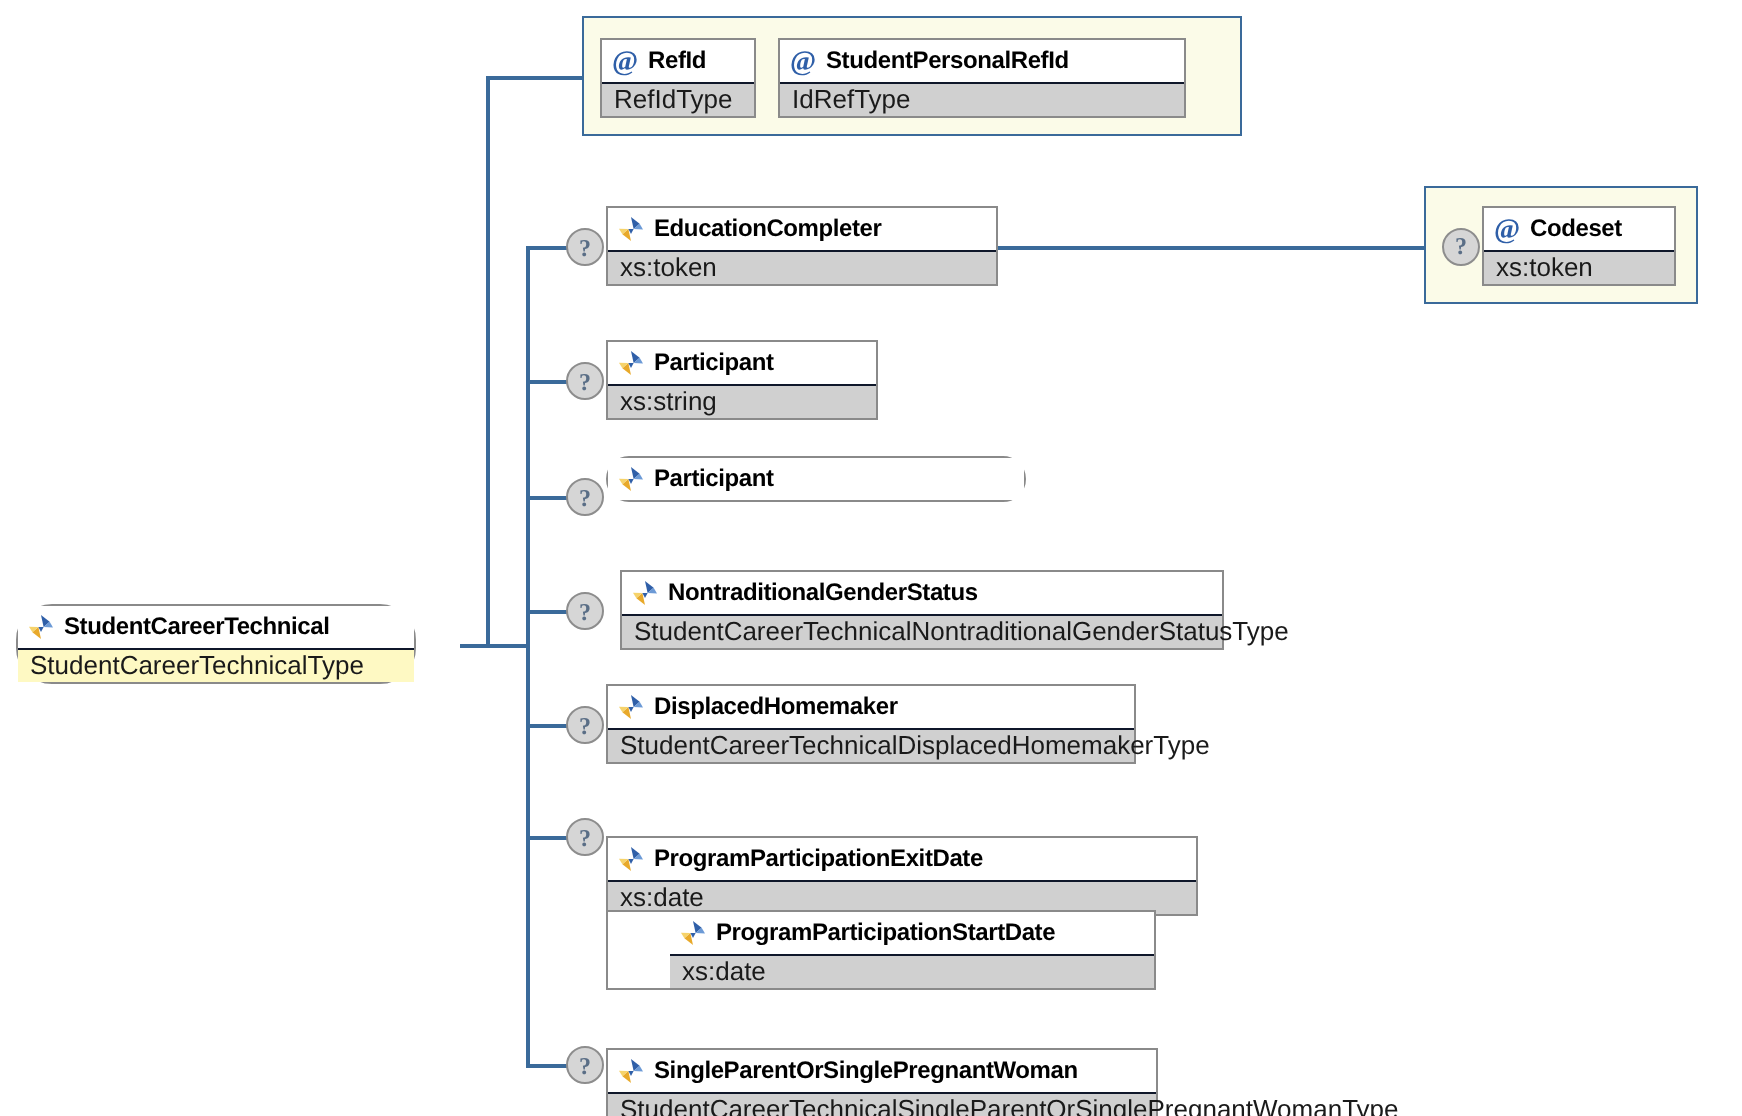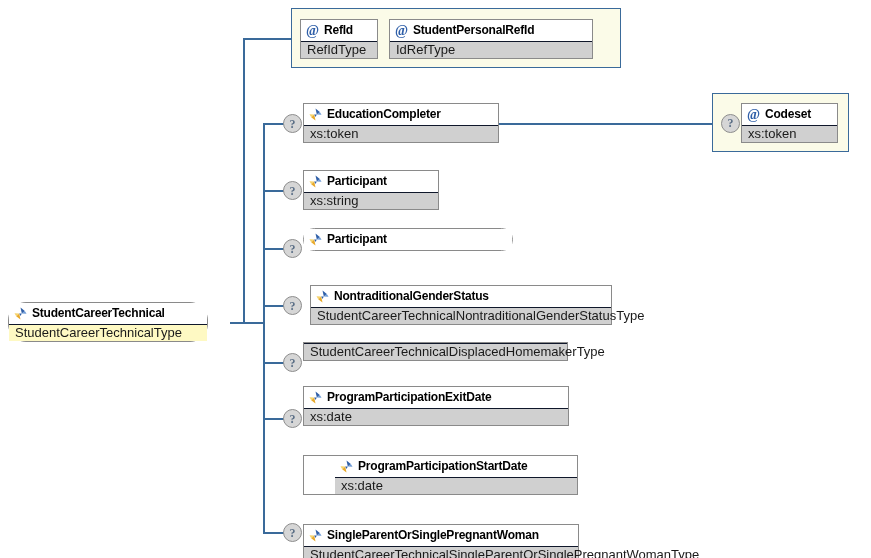--- a/index.html
+++ b/index.html
@@ -142,25 +142,35 @@
           <path d="M3.4 10.8 L1.6 7.8 L6.6 8 L3.4 10.8 Z" fill="#f6d36b"></path>
           <path d="M6.6 8 L9.4 8 L8 10.6 Z" fill="#2f5fa8"></path>
         </svg>
         <span class="label">NontraditionalGenderStatus</span>
       </div>
       <div class="typebar">StudentCareerTechnicalNontraditionalGenderStatusType</div>
     </div>
     <div class="line hline" style="left: 263px; top: 305px; width: 22px;"></div>
     <div class="opt" style="left: 283px; top: 296px;">?</div>
     <div class="node" style="left: 303px; top: 342px; width: 265px;">
+      <div class="title">
+        <svg viewBox="0 0 16 16" class="icon">
+          <path d="M8 1.6 L12.6 5.2 L9.4 8 L8 1.6 Z" fill="#2f5fa8"></path>
+          <path d="M12.6 5.2 L14.4 8.2 L9.4 8 L12.6 5.2 Z" fill="#6c9ad6"></path>
+          <path d="M8 14.4 L3.4 10.8 L6.6 8 L8 14.4 Z" fill="#e8a92a"></path>
+          <path d="M3.4 10.8 L1.6 7.8 L6.6 8 L3.4 10.8 Z" fill="#f6d36b"></path>
+          <path d="M6.6 8 L9.4 8 L8 10.6 Z" fill="#2f5fa8"></path>
+        </svg>
+        <span class="label">DisplacedHomemaker</span>
+      </div>
       <div class="typebar">StudentCareerTechnicalDisplacedHomemakerType</div>
     </div>
     <div class="line hline" style="left: 263px; top: 362px; width: 22px;"></div>
     <div class="opt" style="left: 283px; top: 353px;">?</div>
-    <div class="node" style="left: 303px; top: 386px; width: 266px;">
+    <div class="node" style="left: 303px; top: 418px; width: 296px;">
       <div class="title">
         <svg viewBox="0 0 16 16" class="icon">
           <path d="M8 1.6 L12.6 5.2 L9.4 8 L8 1.6 Z" fill="#2f5fa8"></path>
           <path d="M12.6 5.2 L14.4 8.2 L9.4 8 L12.6 5.2 Z" fill="#6c9ad6"></path>
           <path d="M8 14.4 L3.4 10.8 L6.6 8 L8 14.4 Z" fill="#e8a92a"></path>
           <path d="M3.4 10.8 L1.6 7.8 L6.6 8 L3.4 10.8 Z" fill="#f6d36b"></path>
           <path d="M6.6 8 L9.4 8 L8 10.6 Z" fill="#2f5fa8"></path>
         </svg>
         <span class="label">ProgramParticipationExitDate</span>
       </div>

